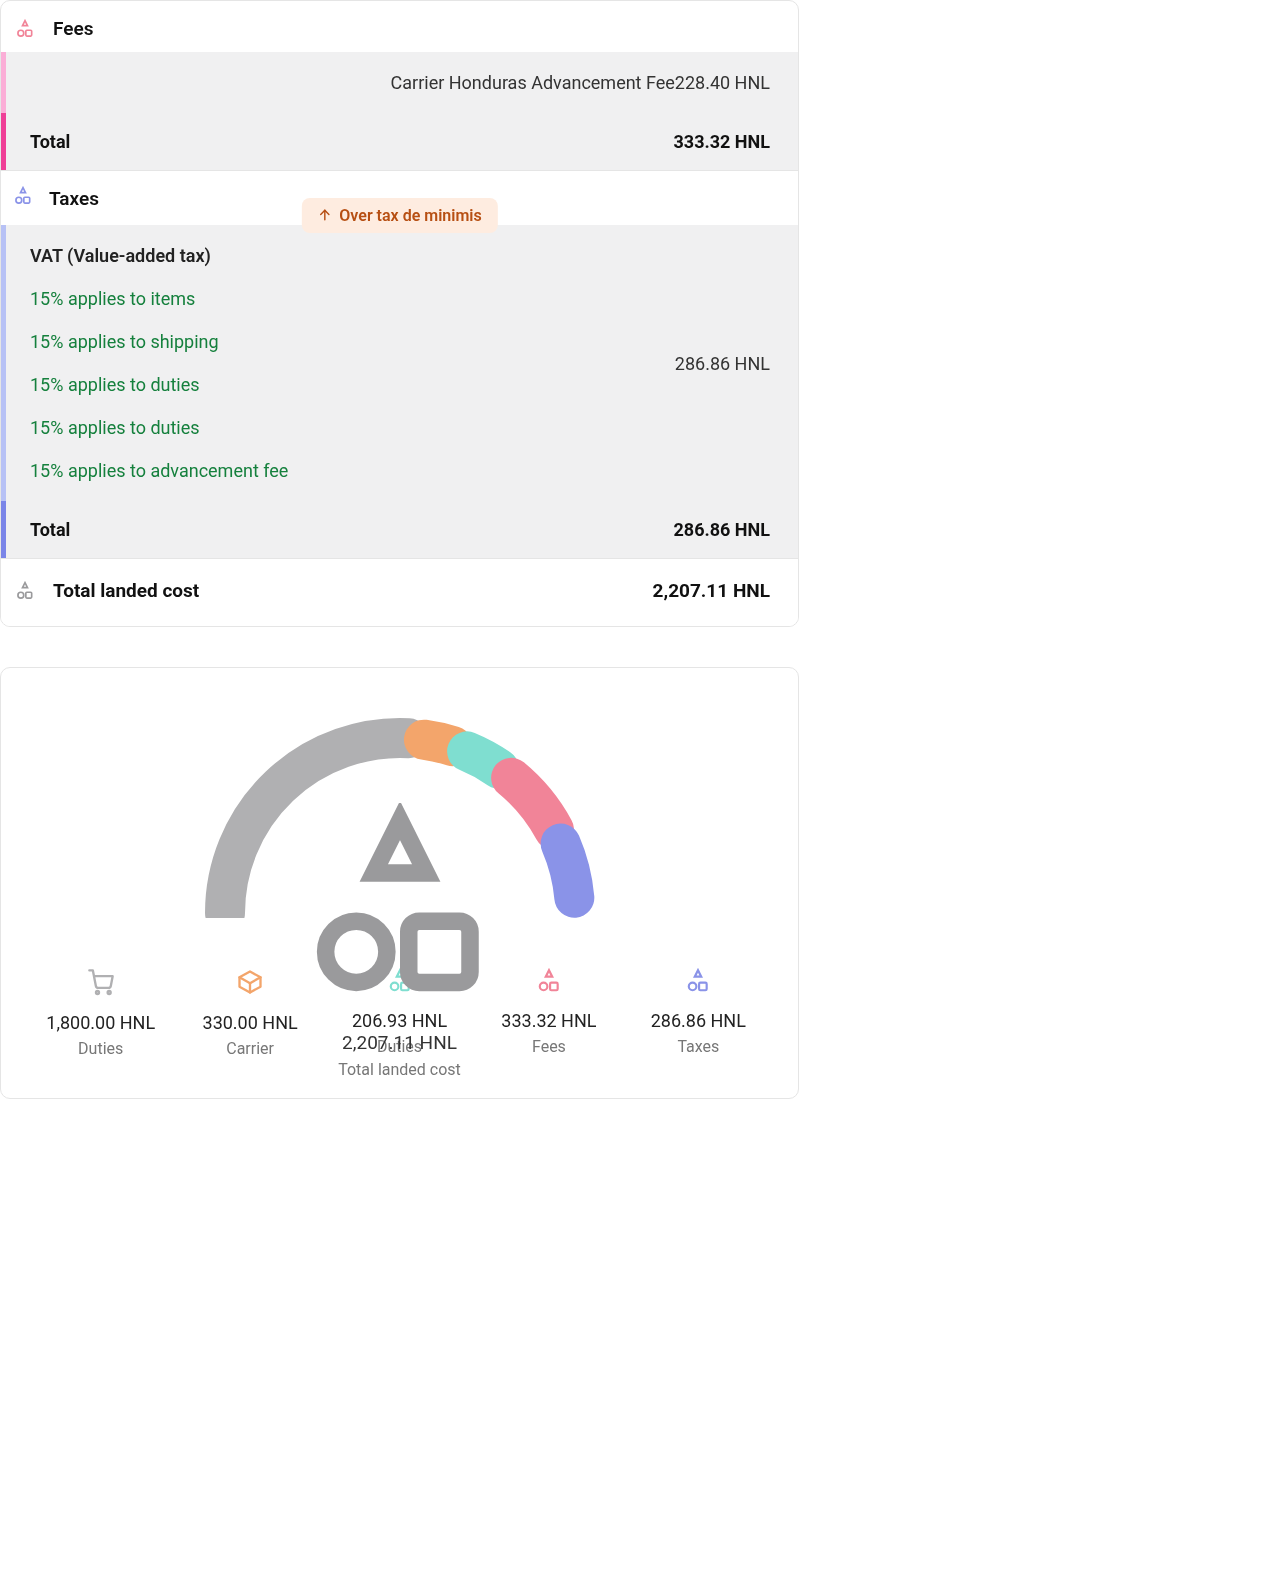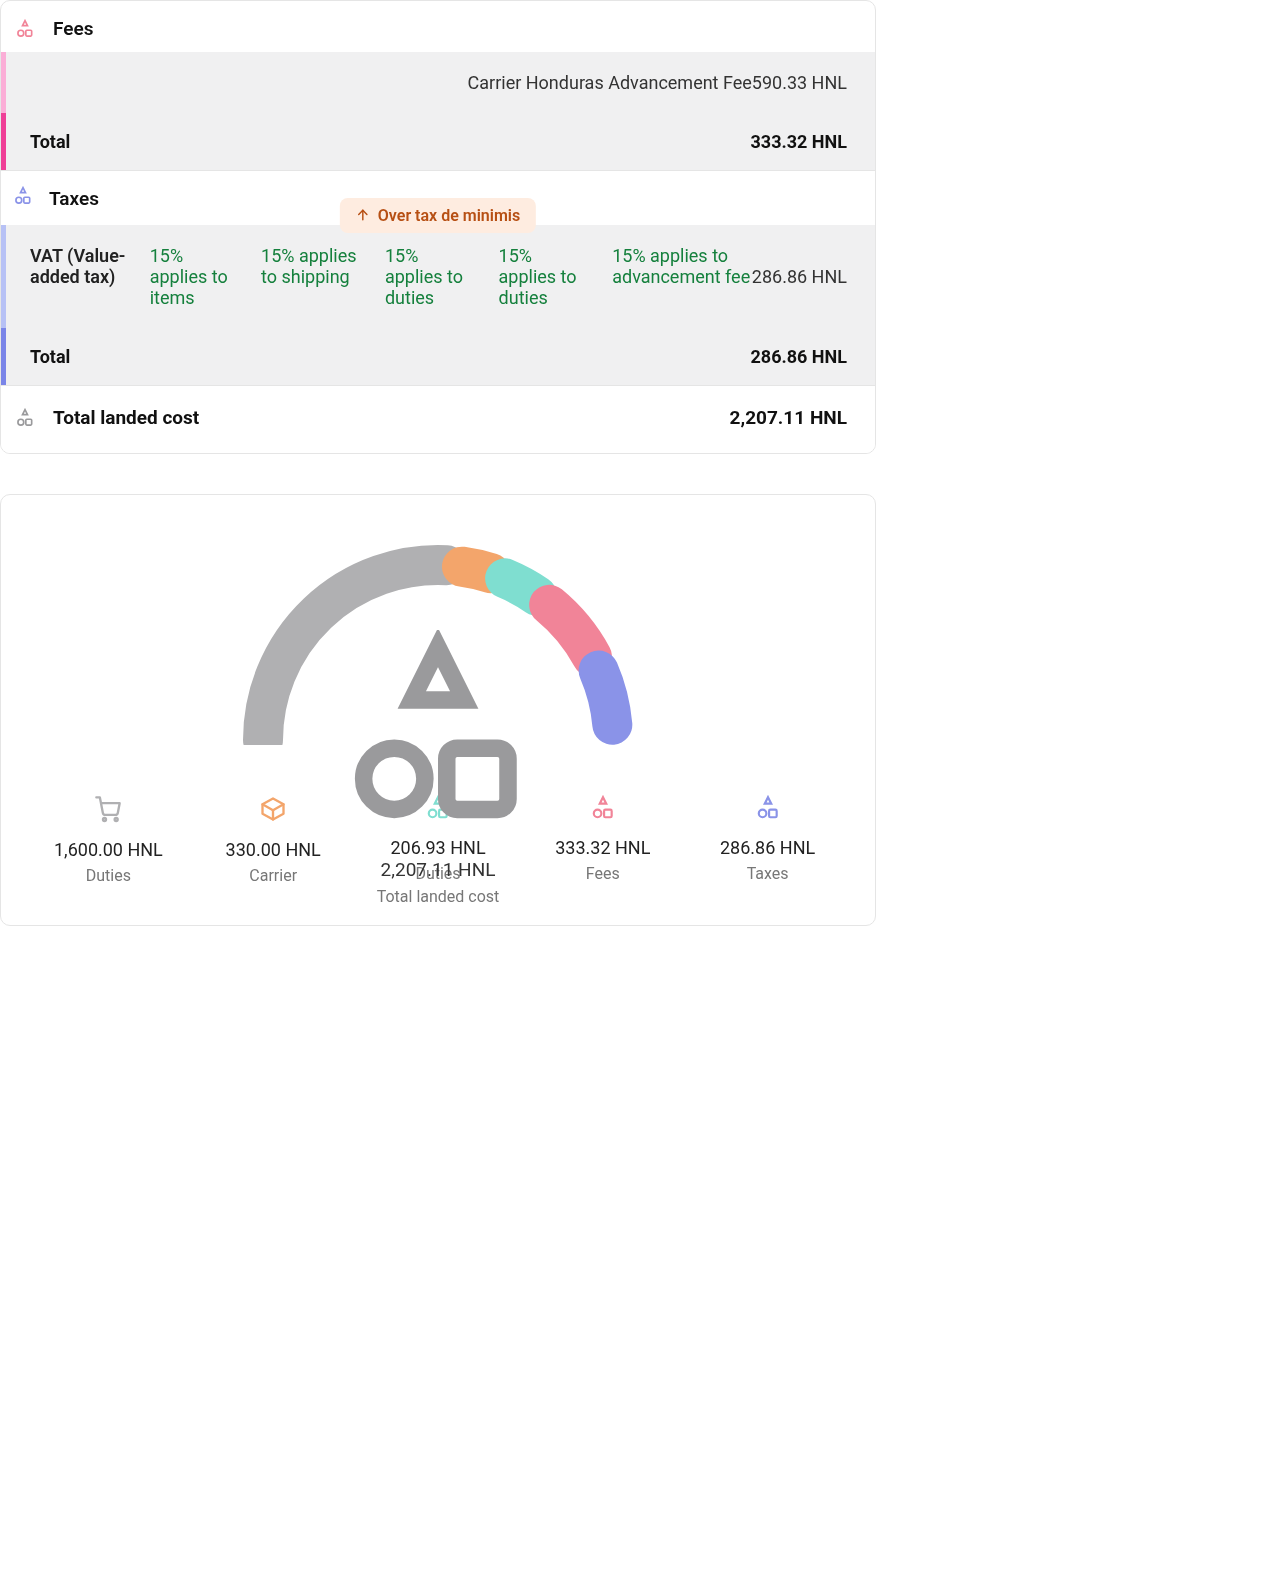--- a/index.html
+++ b/index.html
@@ -7,21 +7,21 @@
       margin: 0;
       padding: 0;
     }
     body {
       font-family: -apple-system, BlinkMacSystemFont, "Segoe UI", Roboto, Helvetica, Arial, sans-serif;
       background: #ffffff;
       color: #1a1a1a;
       font-size: 16px;
     }
     .container {
-      width: 876px;
+      width: 799px;
       margin: 0;
       padding: 0;
     }
     .card {
       background: #fff;
       border: 1px solid #e5e5e5;
       border-radius: 10px;
       overflow: hidden;
       margin-bottom: 40px;
     }
@@ -118,21 +118,21 @@
     .tax-body {
       display: flex;
       align-items: center;
       background: #f0f0f1;
       border-left: 5px solid #b7c1f5;
       padding: 20px 28px 20px 24px;
     }
     .tax-lines {
       flex: 1;
       display: flex;
-      flex-direction: row;
+      flex-direction: column;
       gap: 22px;
     }
     .tax-line {
       font-size: 18px;
       color: #15803d;
     }
     .tax-line.bold {
       font-weight: 600;
       color: #222;
     }
@@ -245,21 +245,21 @@
           <circle cx="7" cy="17" r="3.5"></circle>
           <rect x="13" y="13.5" width="7" height="7" rx="1.2"></rect>
         </svg>
       </span>
       <span class="label">Fees</span>
     </div>
 
     <div class="section-body pink-left">
       <div class="row">
         <div class="left">Carrier Honduras Advancement Fee</div>
-        <div class="right">590.33 HNL</div>
+        <div class="right">228.40 HNL</div>
       </div>
     </div>
     <div class="total-row pink-left">
       <div>Total</div>
       <div>333.32 HNL</div>
     </div>
 
     <div class="taxes-header taxes-header-rel">
       <span class="icon-wrap">
         <svg class="shapes-icon" viewBox="0 0 24 24" fill="none" stroke="#8a93e8" stroke-width="2">
@@ -335,21 +335,21 @@
 
     <div class="legend">
       <div class="legend-item">
         <div class="li-icon">
           <svg width="28" height="28" viewBox="0 0 24 24" fill="none" stroke="#b0b0b2" stroke-width="2" stroke-linecap="round" stroke-linejoin="round">
             <circle cx="9" cy="21" r="1.3"></circle>
             <circle cx="19" cy="21" r="1.3"></circle>
             <path d="M2 2h3l2.6 13.4a2 2 0 0 0 2 1.6h8.8a2 2 0 0 0 2-1.6L22 7H6"></path>
           </svg>
         </div>
-        <div class="li-value">1,600.00 HNL</div>
+        <div class="li-value">1,800.00 HNL</div>
         <div class="li-label">Duties</div>
       </div>
 
       <div class="legend-item">
         <div class="li-icon">
           <svg width="28" height="28" viewBox="0 0 24 24" fill="none" stroke="#f3a56b" stroke-width="2" stroke-linecap="round" stroke-linejoin="round">
             <path d="M21 8l-9-5-9 5 9 5 9-5z"></path>
             <path d="M3 8v8l9 5 9-5V8"></path>
             <path d="M12 13v8"></path>
           </svg>

